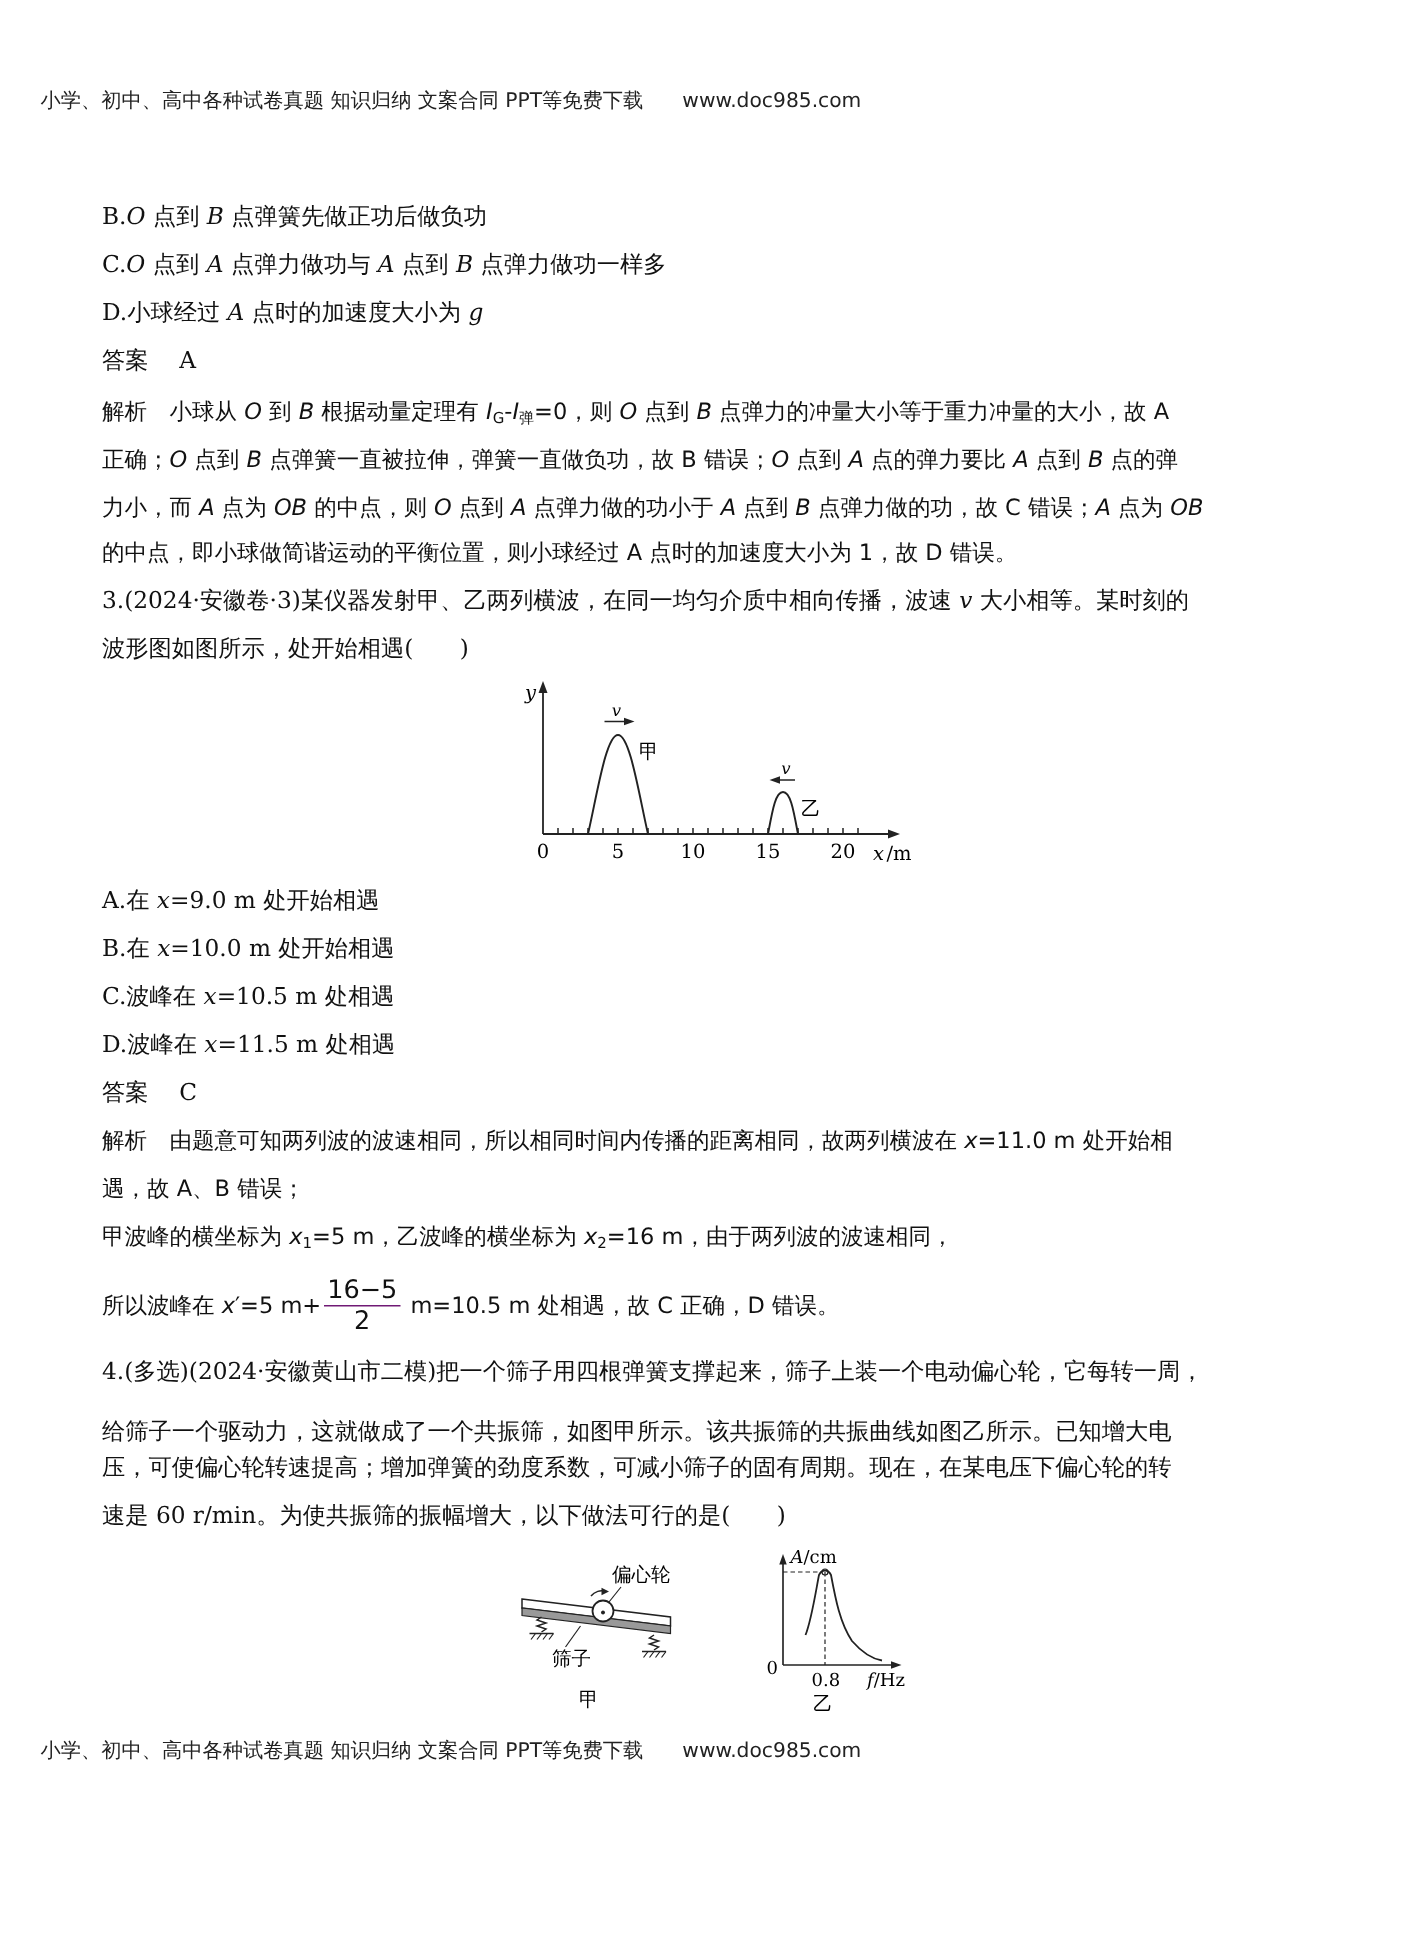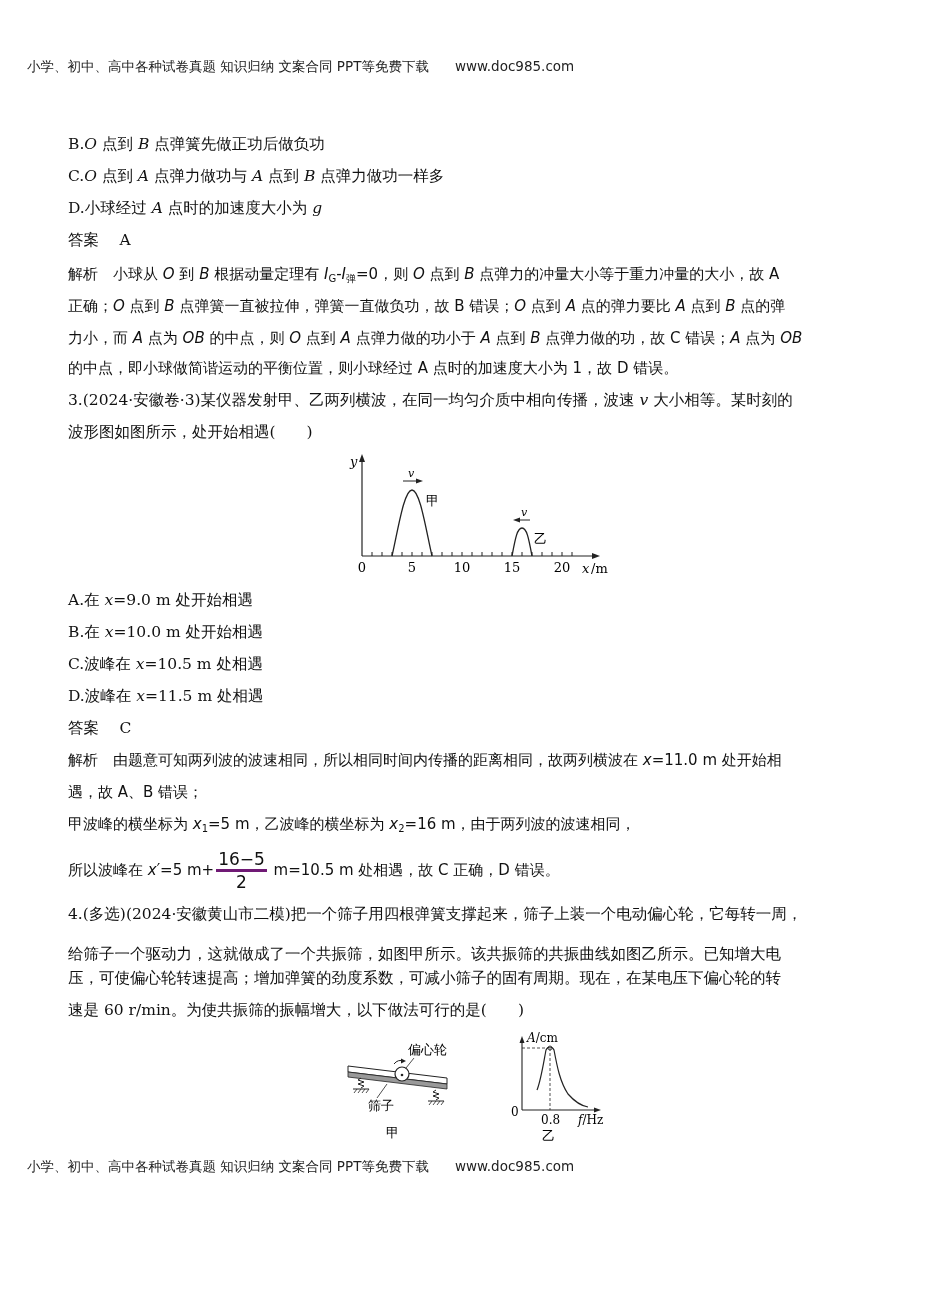--- a/index.html
+++ b/index.html
@@ -8,21 +8,21 @@
   .hdr, .ftr { position: absolute; left: 0; width: 806px; text-align: left;
                font-family: "DejaVu Sans", "Liberation Sans", sans-serif; font-size: 13.5px; color: #222; margin-left: 27px; }
   .hdr { top: 58px; }
   .ftr { top: 1158px; }
   .hdr .url, .ftr .url { margin-left: 26px; }
   .line { position: absolute; left: 68px; width: 820px; font-size: 15.5px; line-height: 20px; white-space: nowrap; }
   .sans { font-family: "DejaVu Sans", "Liberation Sans", sans-serif; font-size: 15px; }
   i { font-style: italic; }
   sub { font-size: 10px; vertical-align: -3px; }
   .frac { display: inline-block; vertical-align: middle; text-align: center; margin: 0 2px; font-size: 17px; line-height: 20px; }
-  .frac .num { display: block; border-bottom: 3px solid #701a75; padding: 0 2px; }
+  .frac .num { display: block; border-bottom: 1px solid #701a75; padding: 0 2px; }
   .frac .den { display: block; }
   svg text { font-family: "DejaVu Serif", "Liberation Serif", serif; }
   .fig { position: absolute; }
 </style>
 </head>
 <body>
 
 <div class="hdr">
   <span>小学、初中、高中各种试卷真题 知识归纳 文案合同 PPT等免费下载</span><span class="url">www.doc985.com</span>
 </div>

